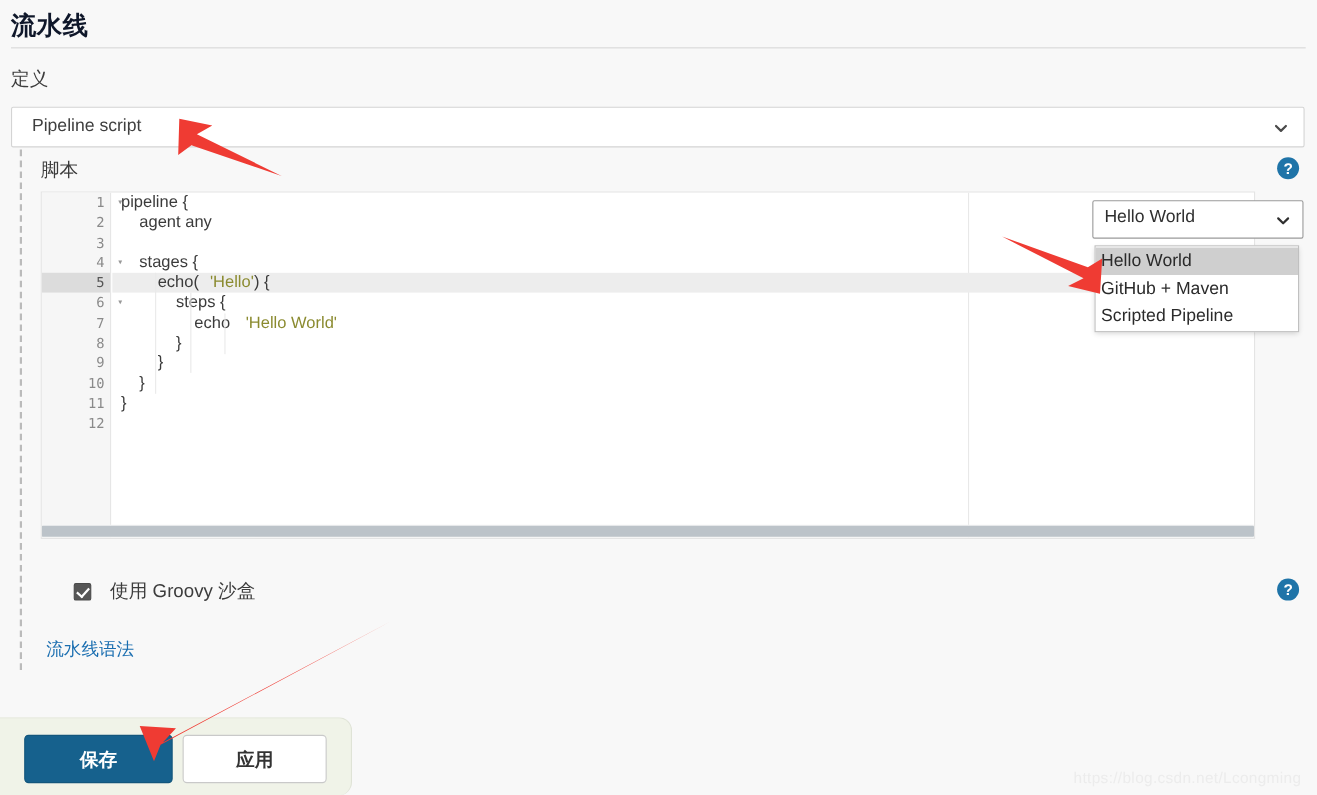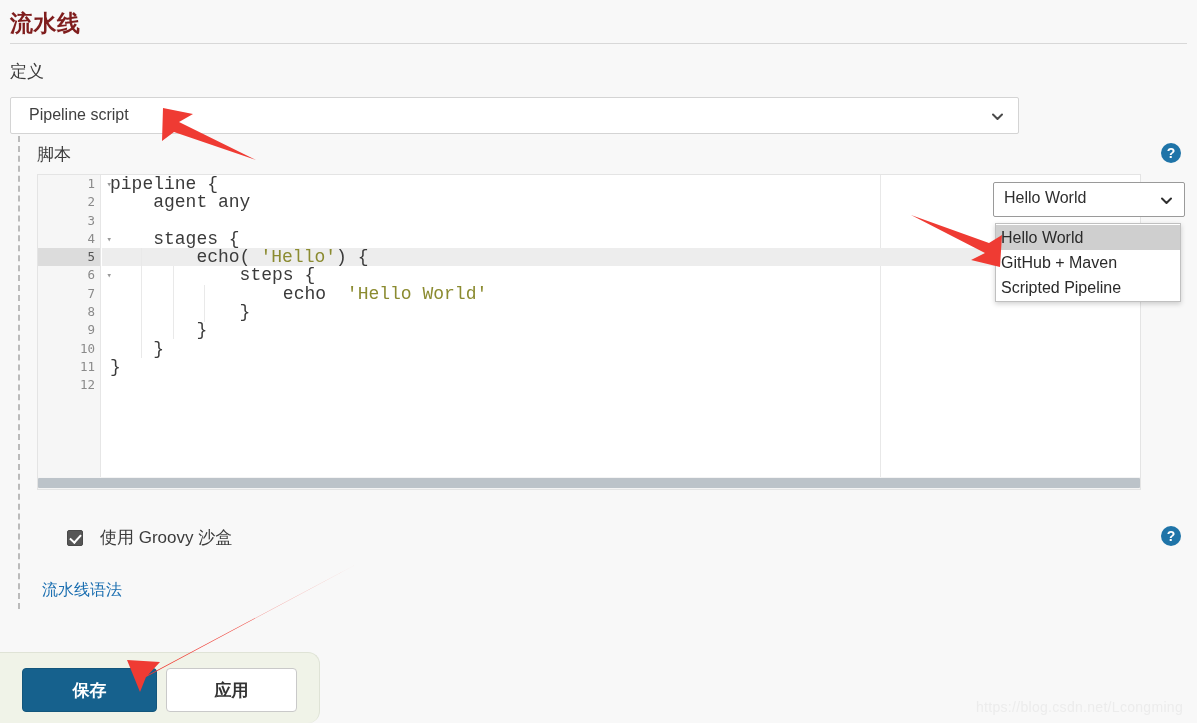--- a/index.html
+++ b/index.html
@@ -12,21 +12,21 @@
     color: #333;
   }
   #root { position: relative; width: 1197px; height: 723px; background: #f8f8f8; }
 
   
   .page-title {
     position: absolute;
     left: 10px; top: 8px;
     font-size: 23px;
     font-weight: bold;
-    color: #7f1d1d;
+    color: #0f172a;
     letter-spacing: 0.5px;
   }
   .title-rule {
     position: absolute;
     left: 10px; top: 43px;
     width: 1177px; height: 1px;
     background: #d8d8d8;
   }
 
   
@@ -34,21 +34,21 @@
     position: absolute;
     left: 10px; top: 60px;
     font-size: 17px;
     color: #3c3c3c;
   }
 
   
   .def-select {
     position: absolute;
     left: 10px; top: 97px;
-    width: 1009px; height: 37px;
+    width: 1176px; height: 37px;
     background: #fff;
     border: 1px solid #d4d4d4;
     border-radius: 2px;
   }
   .def-select .sel-text {
     position: absolute;
     left: 18px; top: 8px;
     font-size: 16px;
     color: #3f3f3f;
   }
@@ -127,22 +127,22 @@
   }
   .code-area {
     position: absolute;
     left: 64px; top: 0; right: 0; bottom: 0;
     overflow: hidden;
   }
   .code-line {
     position: relative;
     height: 18.3px;
     line-height: 18.3px;
-    font-family: Liberation Mono, monospace;
-    font-size: 18px;
+    font-family: Liberation Sans, sans-serif;
+    font-size: 15px;
     color: #3b3b3b;
     white-space: pre;
     padding-left: 8px;
   }
   .code-line.active { background: #ededed; }
   .tok-str { color: #8b8b30; margin-left: 10px; }
   .indent-guide {
     position: absolute;
     top: 0; width: 0; height: 100%;
     border-left: 1px solid #e9e9e9;

